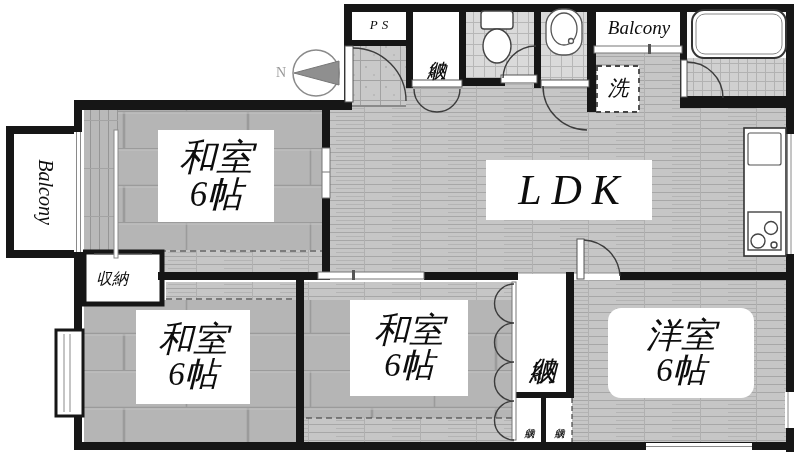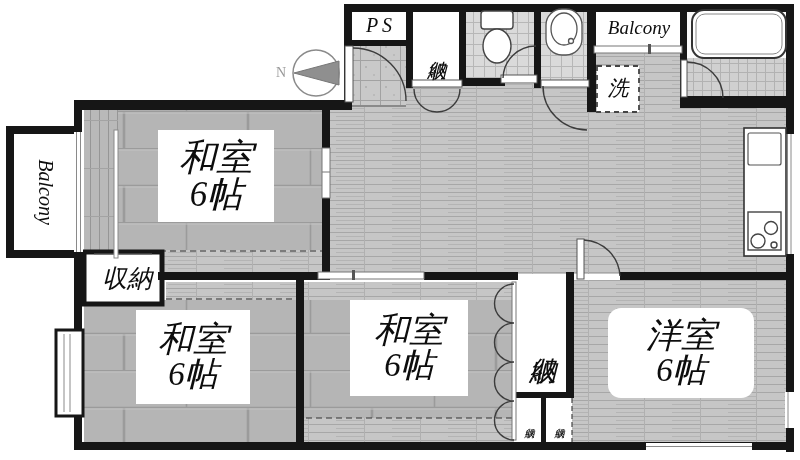--- a/index.html
+++ b/index.html
@@ -214,37 +214,40 @@
       </g>
     </g>
     <rect x="597" y="66" width="42" height="46" fill="#fff" stroke="#444" stroke-width="1.8" stroke-dasharray="5 4"></rect>
     <g>
       <circle cx="316" cy="73" r="23" fill="#fff" stroke="#8a8a8a" stroke-width="1.5"></circle>
       <polygon points="294,73 339,61 339,85" fill="#8f8f8f" stroke="#777" stroke-width="1"></polygon>
     </g>
   </g>
 </svg>
 
-  <div class="lbl" style="left:352px;top:8px;width:58px;height:34px;font-size:20px;letter-spacing:4px;">PS</div>
+  <div class="lbl" style="left:352px;top:8px;width:58px;height:34px;font-size:13px;letter-spacing:4px;">PS</div>
 
   <div class="lbl v" style="left:415px;top:12px;width:44px;height:68px;font-size:19px;">収納</div>
 
   <div class="lbl" style="left:596px;top:8px;width:86px;height:40px;font-size:19px;">Balcony</div>
 
   <div class="lbl" style="left:597px;top:66px;width:42px;height:46px;font-size:21px;">洗</div>
 
   <div class="lbl rot" style="left:-12px;top:180px;width:116px;height:24px;font-size:20px;">Balcony</div>
 
   <div class="lbl" style="left:272px;top:64px;width:18px;height:18px;font-size:14px;color:#999;font-style:normal;">N</div>
 
   <div class="lbl box" style="left:158px;top:130px;width:116px;height:92px;font-size:37px;">
     <span>和室</span>
     <span style="font-size:35px;">6帖</span>
   </div>
 
+  <div class="lbl box" style="left:486px;top:160px;width:156px;height:60px;font-size:42px;letter-spacing:10px;padding-left:10px;">
+    <span>LDK</span>
+  </div>
 
   <div class="lbl box" style="left:136px;top:310px;width:114px;height:94px;font-size:35px;">
     <span>和室</span>
     <span style="font-size:33px;">6帖</span>
   </div>
 
   <div class="lbl box" style="left:350px;top:300px;width:118px;height:96px;font-size:35px;">
     <span>和室</span>
     <span style="font-size:33px;">6帖</span>
   </div>
@@ -253,14 +256,14 @@
     <span>洋室</span>
     <span style="font-size:33px;">6帖</span>
   </div>
 
   <div class="lbl v" style="left:518px;top:284px;width:48px;height:104px;font-size:27px;">収納</div>
 
   <div class="lbl v" style="left:516px;top:400px;width:26px;height:40px;font-size:10px;">収納</div>
 
   <div class="lbl v" style="left:546px;top:400px;width:26px;height:40px;font-size:10px;">収納</div>
 
-  <div class="lbl" style="left:91px;top:258px;width:72px;height:42px;font-size:25px;">収納</div>
+  <div class="lbl" style="left:76px;top:258px;width:72px;height:42px;font-size:16px;">収納</div>
 </div>
 
 </body></html>

